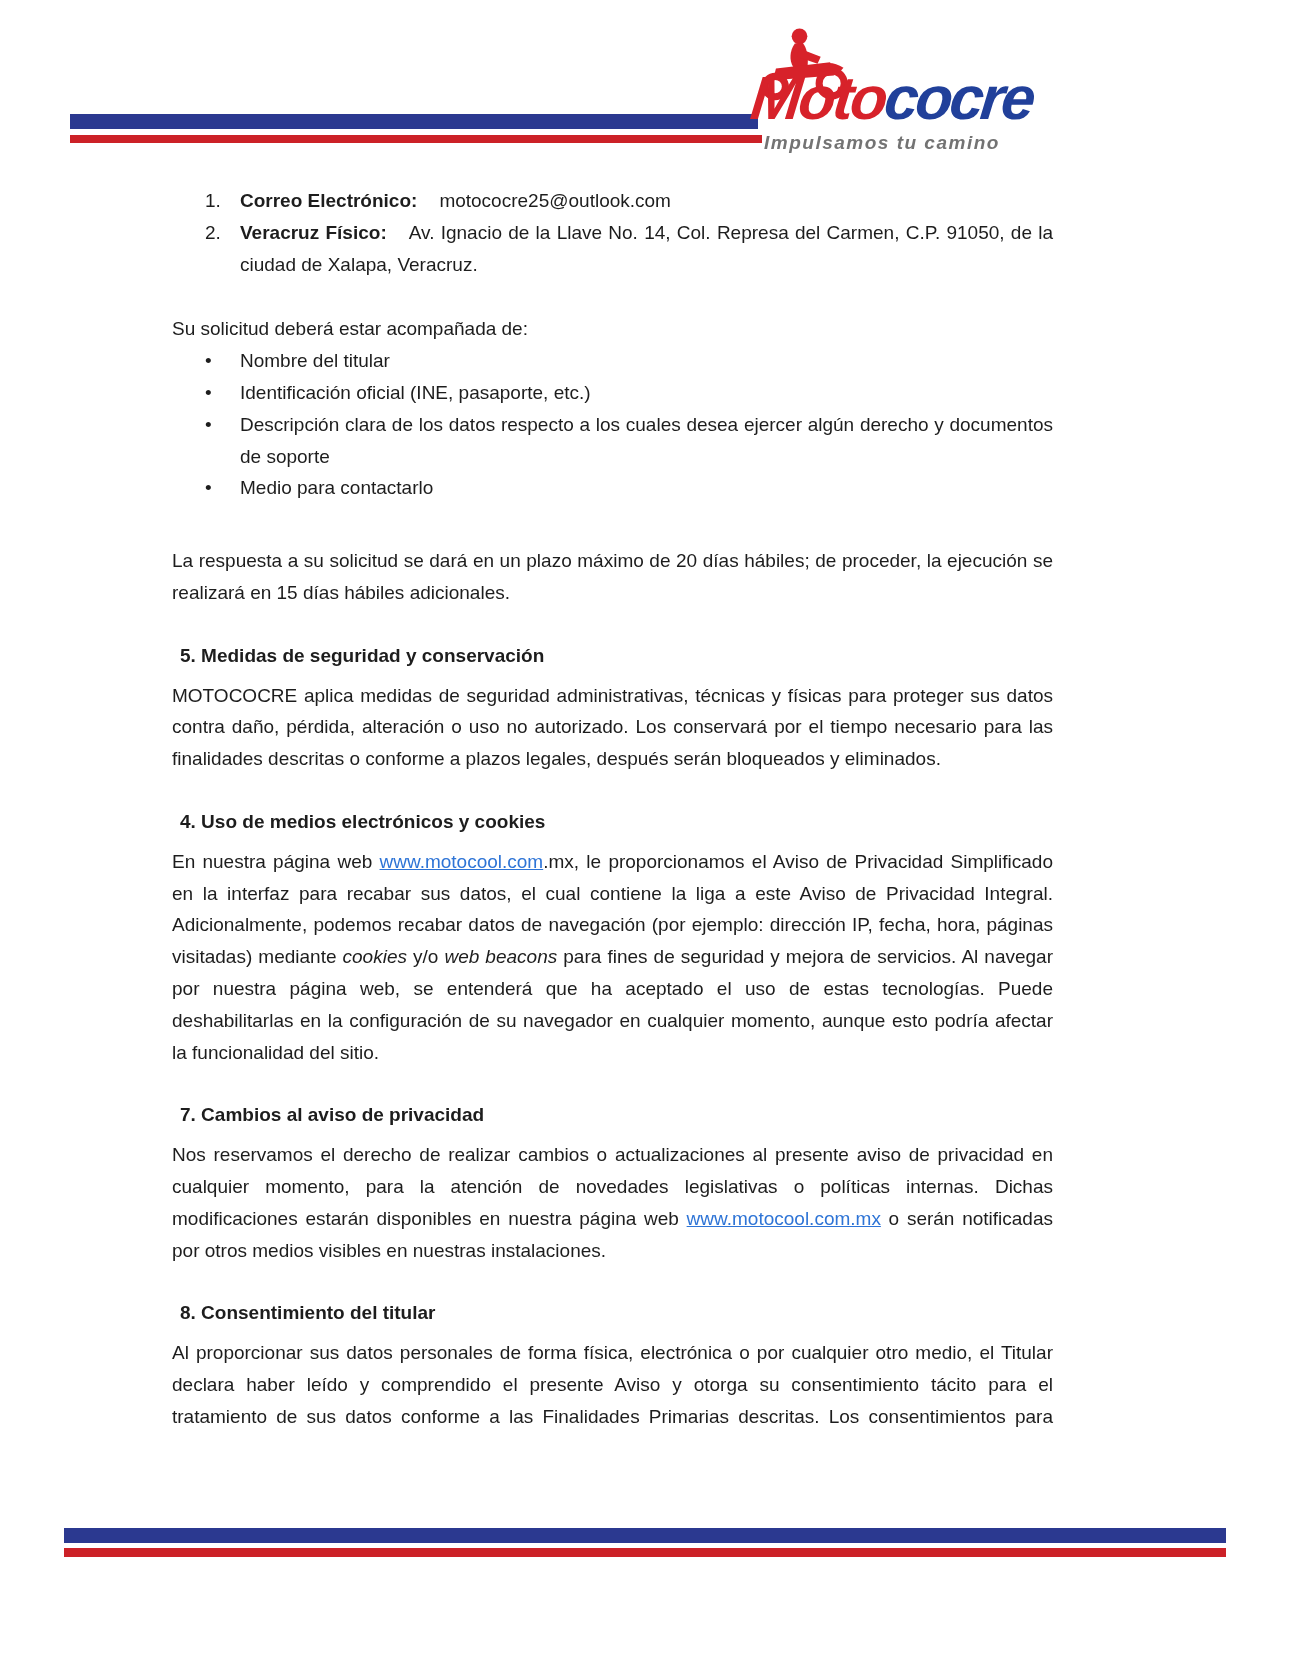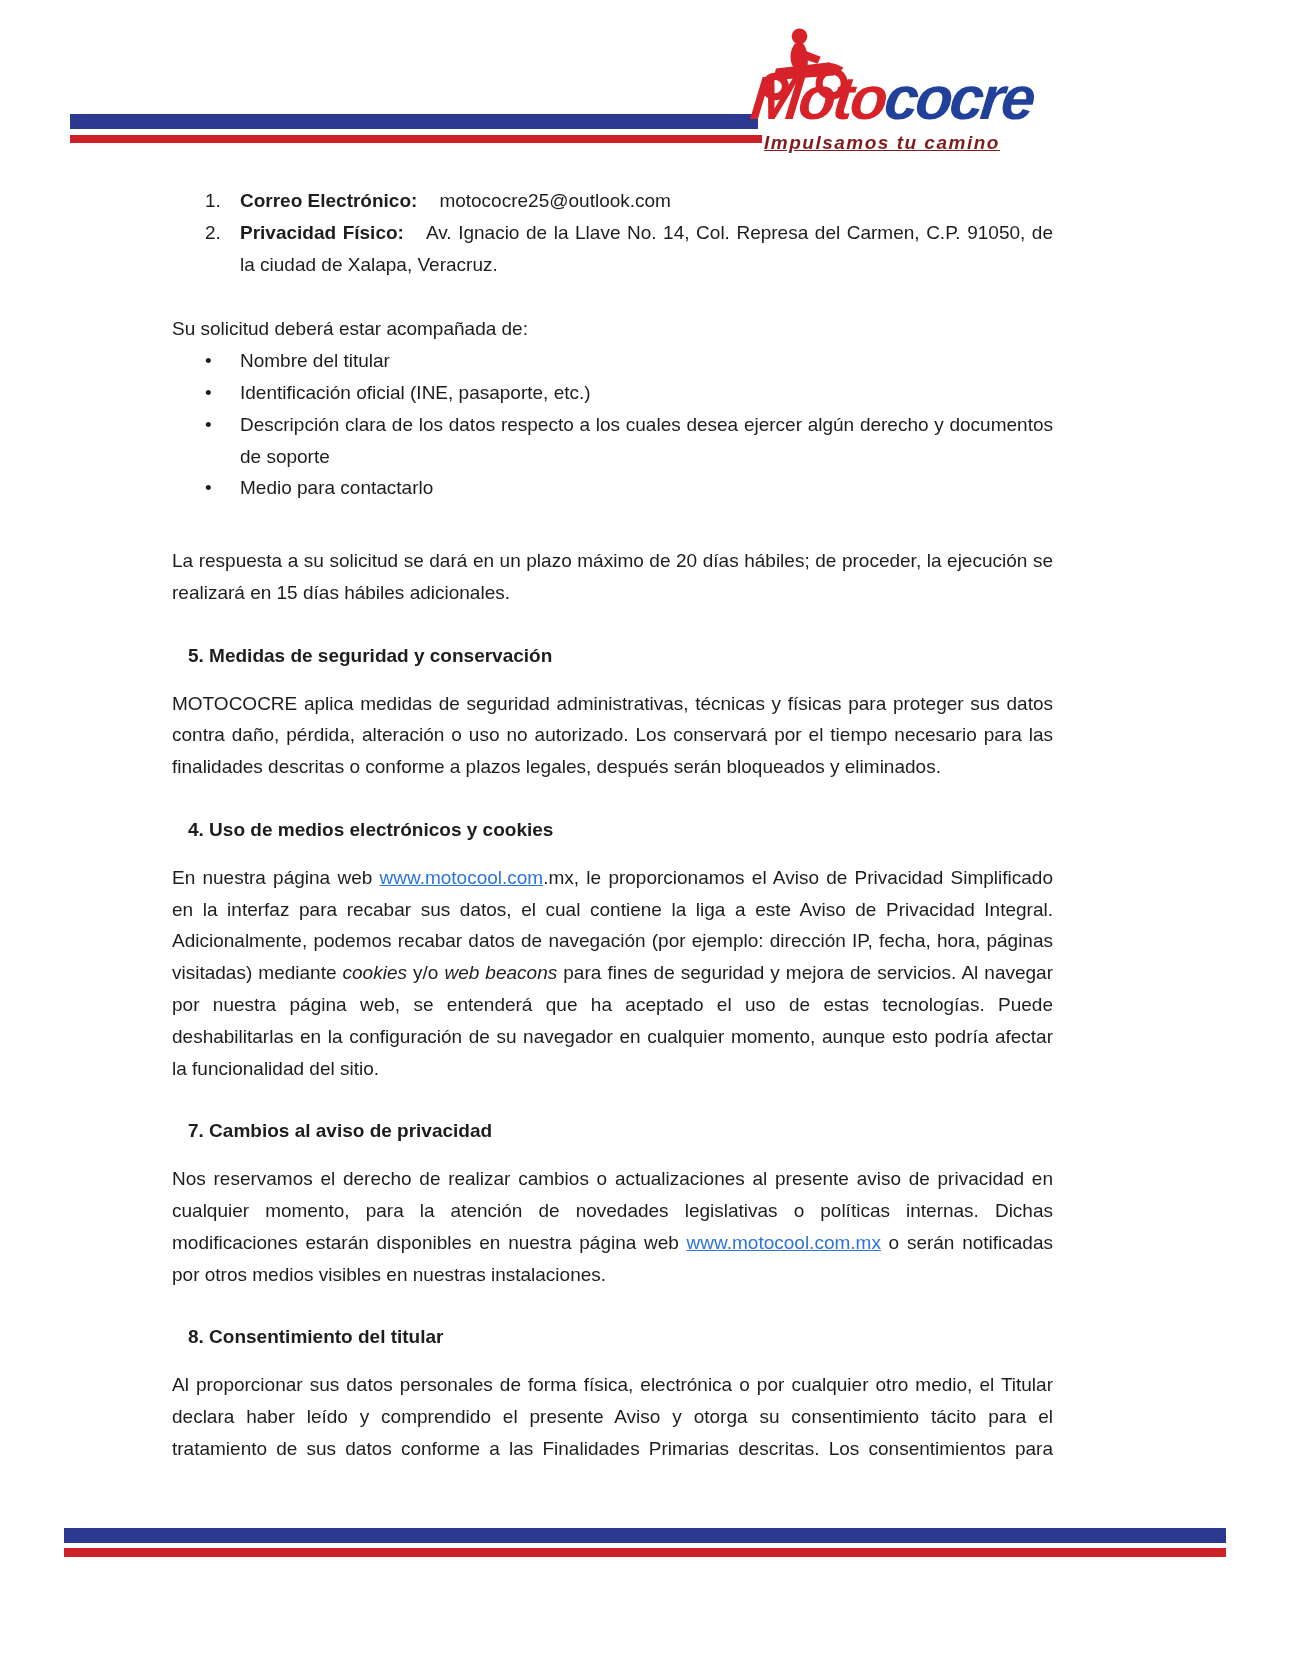--- a/index.html
+++ b/index.html
@@ -32,21 +32,21 @@
     font-size:19px; line-height:31.8px; text-align:justify;
   }
   .content ol, .content ul { margin:0; padding:0; list-style:none; }
   .content li { position:relative; padding-left:68px; }
   .li-num { position:absolute; left:33px; top:0; }
   .li-label { font-weight:bold; margin-right:22px; }
   .intro    { margin:33px 0 0 0; }
   .req-list { margin-top:32px; }
   .para     { margin:41px 0 0 0; }
   .section  { margin-top:31px; }
-  .section h2 { font-size:19px; line-height:31.8px; margin:16px; font-weight:bold; }
+  .section h2 { font-size:19px; line-height:31.8px; margin:8px; font-weight:bold; }
   .section p  { margin:0; }
   .cutoff { text-align-last:justify; }
   a.doclink { text-decoration:underline; }
   em { font-style:italic; }
 </style>
 </head>
 <body>
 
 <div class="page">
 
@@ -59,31 +59,31 @@
       <circle cx="99" cy="71" r="16" fill="none" stroke="currentColor" stroke-width="9"></circle>
       <circle cx="58" cy="11" r="10" fill="currentColor"></circle>
       <path d="M52 20 C45 30 45 42 50 50 L68 51 C70 37 67 25 62 19 Z" fill="currentColor"></path>
       <path d="M57 26 L85 37 L81 46 L55 37 Z" fill="currentColor"></path>
       <path d="M28 52 L97 44 L102 61 L24 67 Z" fill="currentColor"></path>
       <path d="M80 49 Q97 40 114 51 L108 58 Q97 51 87 56 Z" fill="currentColor"></path>
     </svg>
     <div class="logo-word">
       <span style="color: rgb(215, 34, 42);">Moto</span><span style="color: rgb(33, 64, 154);">cocre</span>
     </div>
-    <div class="logo-tagline" style="color: #7f1d1d; text-decoration: underline;">Impulsamos tu camino</div>
+    <div class="logo-tagline" style="color: #737373;">Impulsamos tu camino</div>
   </div>
 
   <div class="content">
 
     <ol>
       <li>
         <span class="li-num">1.</span><span class="li-label">Correo Electrónico:</span><span>motococre25@outlook.com</span>
       </li>
       <li>
-        <span class="li-num">2.</span><span class="li-label">Privacidad Físico:</span><span>Av. Ignacio de la Llave No. 14, Col. Represa del Carmen, C.P. 91050, de la ciudad de Xalapa, Veracruz.</span>
+        <span class="li-num">2.</span><span class="li-label">Veracruz Físico:</span><span>Av. Ignacio de la Llave No. 14, Col. Represa del Carmen, C.P. 91050, de la ciudad de Xalapa, Veracruz.</span>
       </li>
     </ol>
 
     <p class="intro">Su solicitud deberá estar acompañada de:</p>
 
     <ul class="req-list">
       <li>
         <span class="li-num">•</span><span>Nombre del titular</span>
       </li>
       <li>

